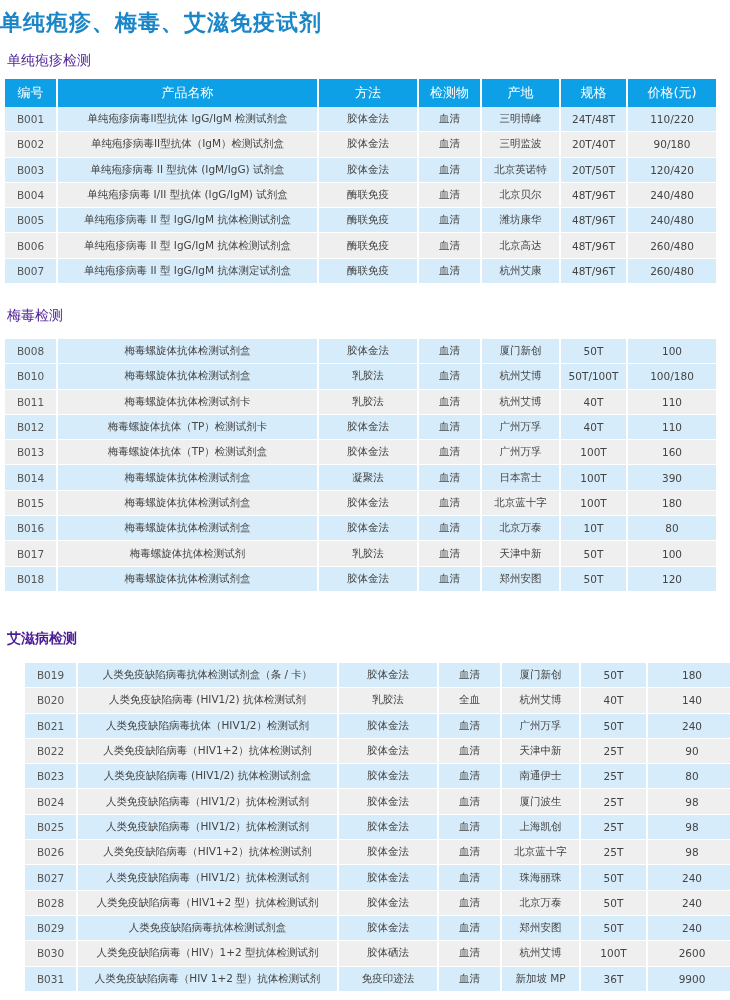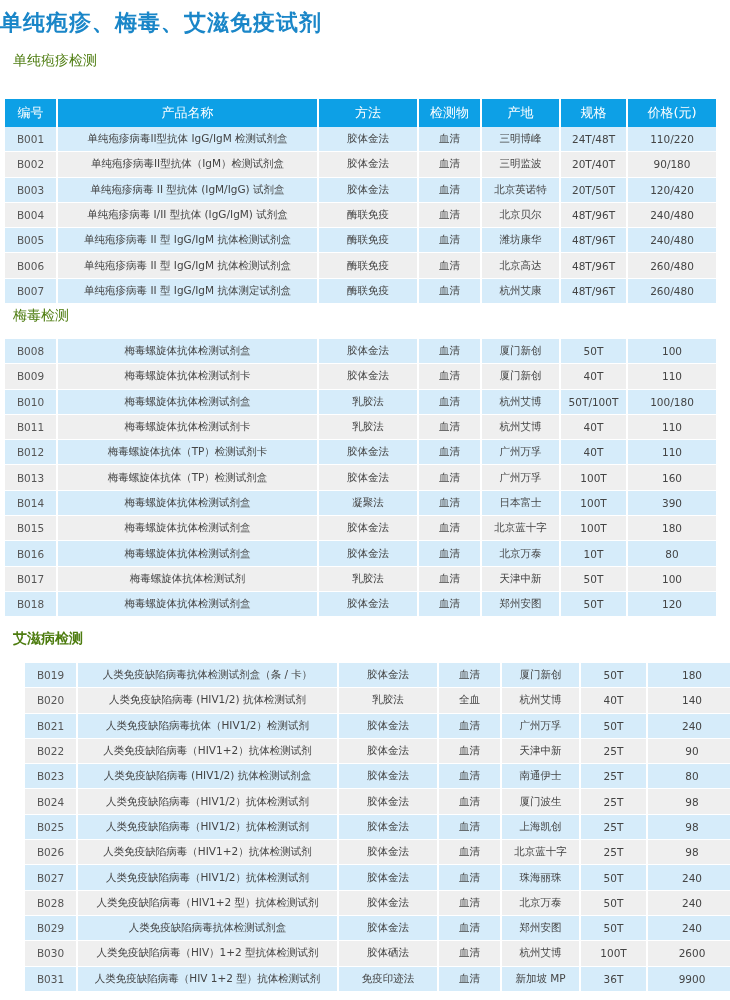--- a/index.html
+++ b/index.html
@@ -3,21 +3,21 @@
   <meta charset="utf-8">
   <style>
     * { box-sizing: border-box; margin: 0; padding: 0; }
     html, body { width: 730px; height: 1000px; background: #ffffff; overflow: hidden; }
     body { font-family: "DejaVu Sans", "Liberation Sans", sans-serif; color: #333; position: relative; }
     .page-title {
       position: absolute; left: 0; top: 8px; width: 730px; text-align: left;
       font-size: 22px; font-weight: bold; color: #1a86c8; letter-spacing: 1px;
     }
     .section-title {
-      position: absolute; left: 13px; font-size: 14px; color: #4d7c0f; letter-spacing: 0px;
+      position: absolute; left: 7px; font-size: 14px; color: #4c1d95; letter-spacing: 0px;
     }
     table.tbl {
       position: absolute; left: 5px; width: 713px; border-collapse: separate; border-spacing: 0;
       table-layout: fixed;
     }
     table.tbl th {
       background: #0da0e6; color: #ffffff; font-weight: normal; font-size: 13px;
       height: 28px; text-align: center; border-right: 2px solid #ffffff;
     }
     table.tbl td {
@@ -29,21 +29,21 @@
     table.tbl td:first-child { color: #555; text-align: center; }
     col.c1 { width: 53px; } col.c2 { width: 261px; } col.c3 { width: 100px; }
     col.c4 { width: 63px; } col.c5 { width: 79px; } col.c6 { width: 67px; } col.c7 { width: 90px; }
   </style>
 </head>
 <body>
 
 <div class="page-title">单纯疱疹、梅毒、艾滋免疫试剂</div>
 
 <div class="section-title" style="top:52px;">单纯疱疹检测</div>
-<table class="tbl" style="top:99px;">
+<table class="tbl" style="top:79px;">
   <colgroup>
       <col class="c1">
       <col class="c2">
       <col class="c3">
       <col class="c4">
       <col class="c5">
       <col class="c6">
       <col class="c7">
     </colgroup>
   <thead>
@@ -138,29 +138,20 @@
   <tbody>
       <tr class="odd">
         <td>B008</td>
         <td>梅毒螺旋体抗体检测试剂盒</td>
         <td>胶体金法</td>
         <td>血清</td>
         <td>厦门新创</td>
         <td>50T</td>
         <td>100</td>
       </tr>
-      <tr class="even">
-        <td>B009</td>
-        <td>梅毒螺旋体抗体检测试剂卡</td>
-        <td>胶体金法</td>
-        <td>血清</td>
-        <td>厦门新创</td>
-        <td>40T</td>
-        <td>110</td>
-      </tr>
       <tr class="odd">
         <td>B010</td>
         <td>梅毒螺旋体抗体检测试剂盒</td>
         <td>乳胶法</td>
         <td>血清</td>
         <td>杭州艾博</td>
         <td>50T/100T</td>
         <td>100/180</td>
       </tr>
       <tr class="even">

